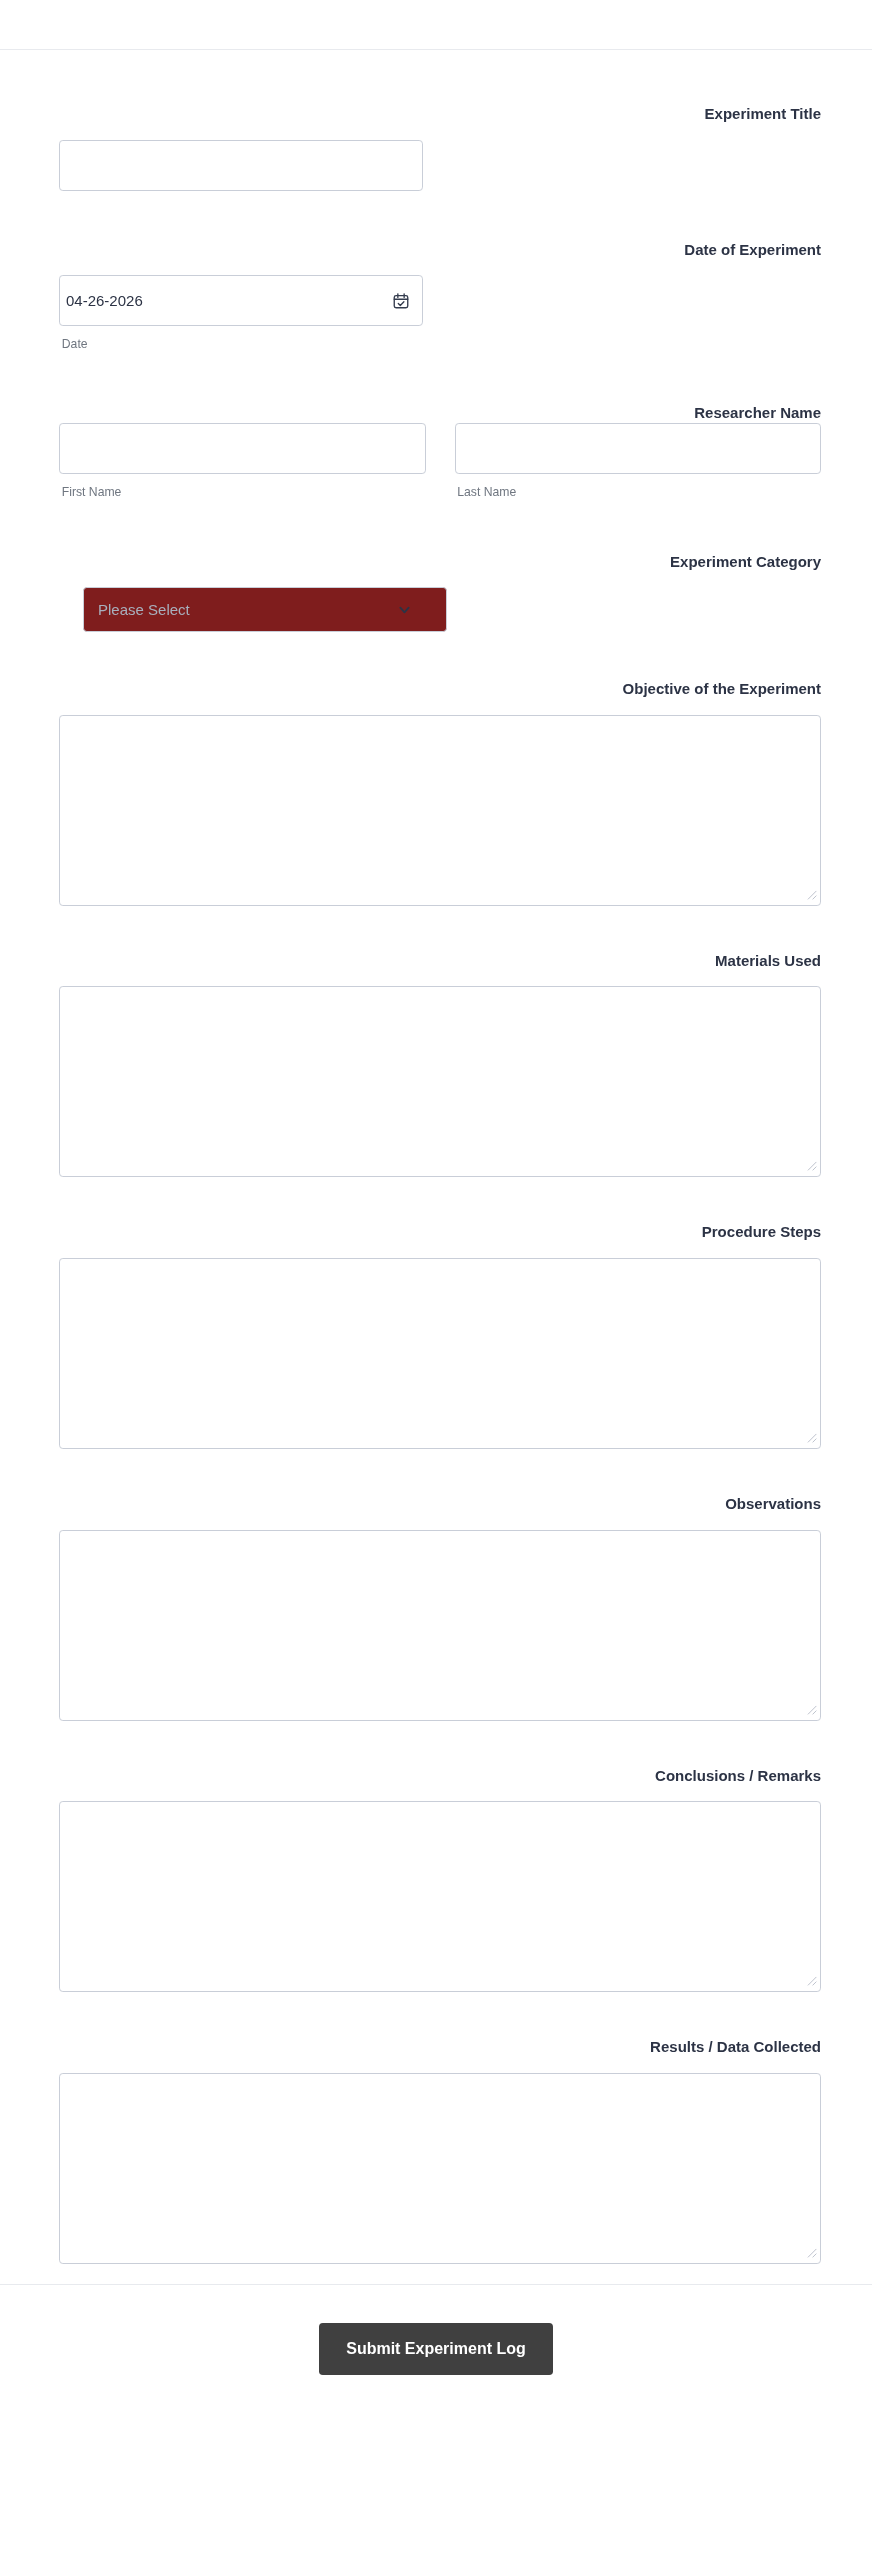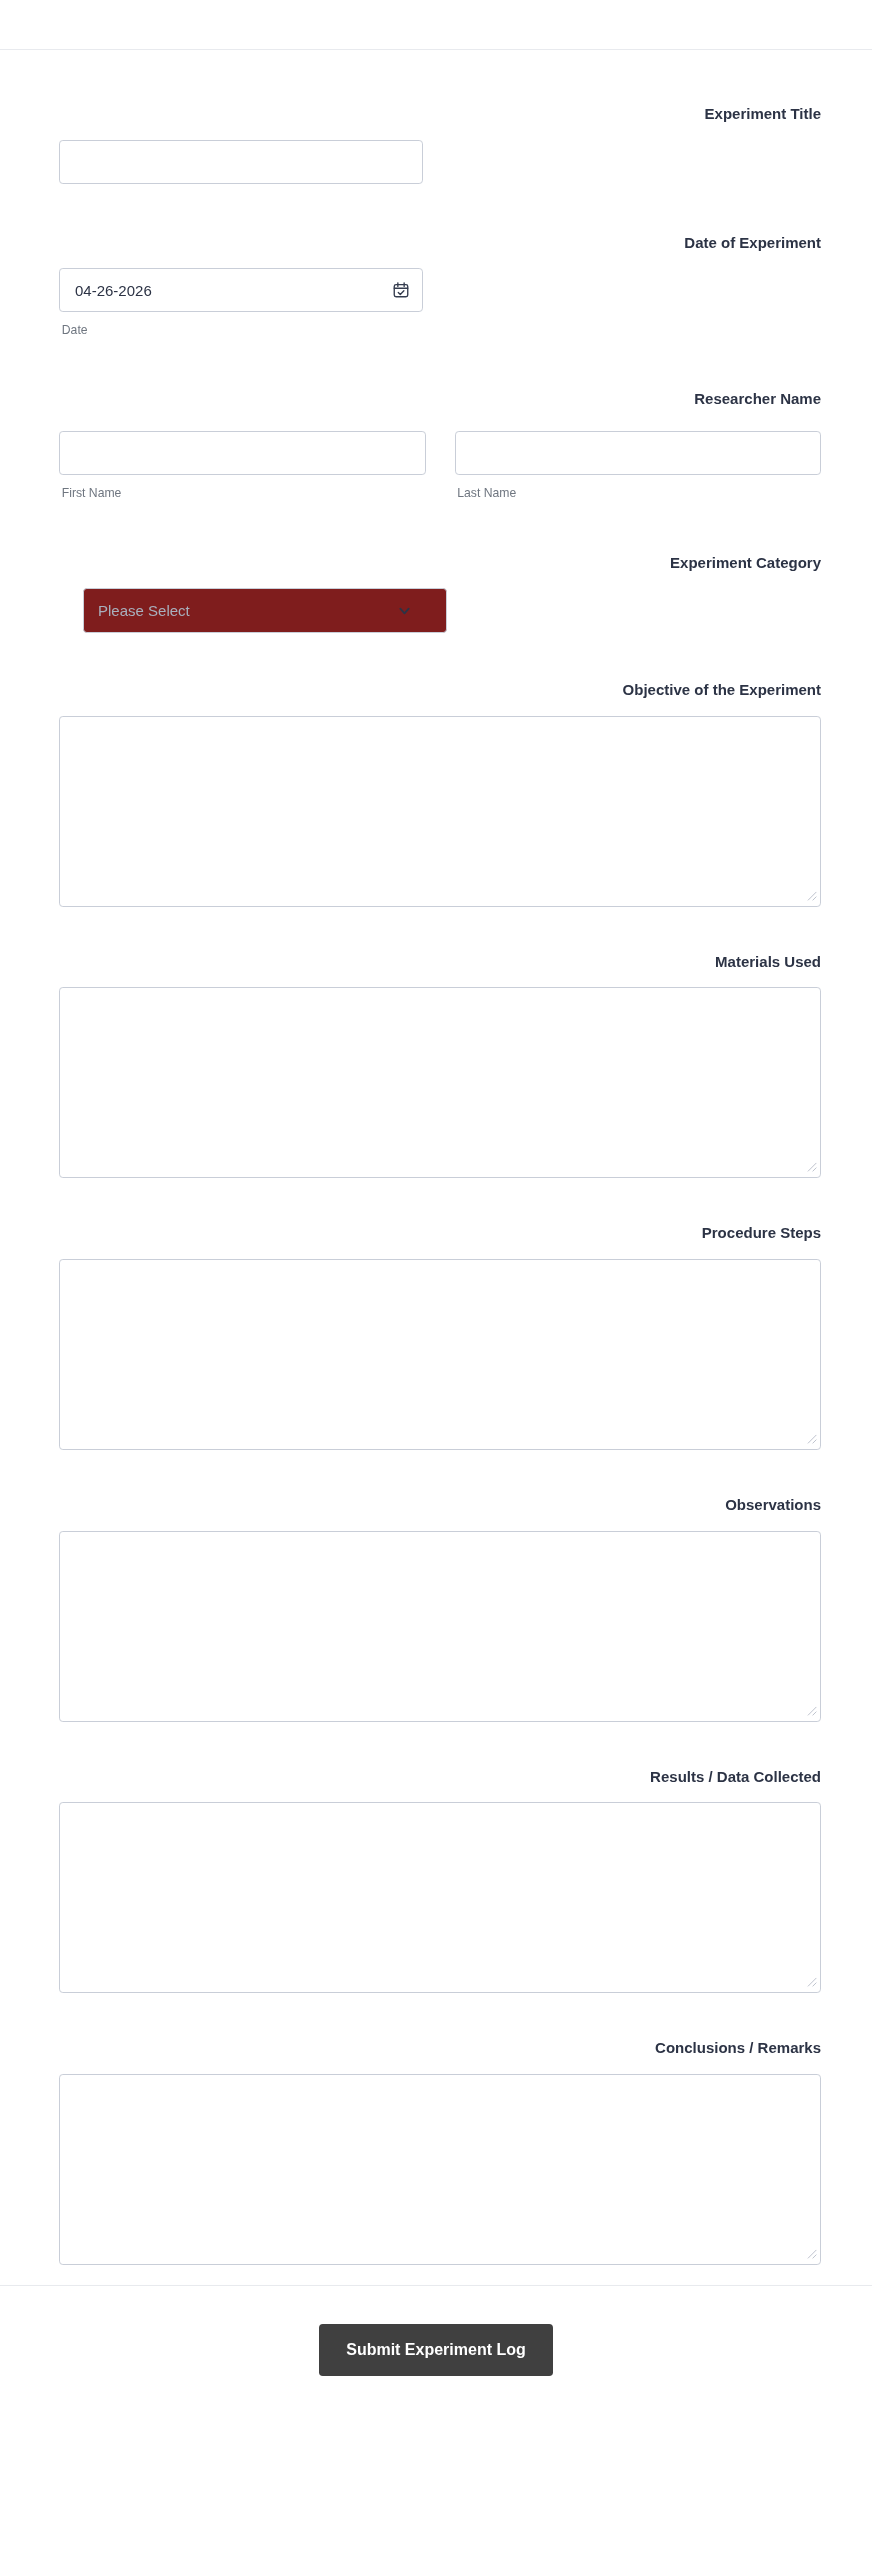--- a/index.html
+++ b/index.html
@@ -47,28 +47,28 @@
     font-weight: 600;
     color: #2c3345;
     padding-left: 2.8px;
     text-align: right;
   }
   .q .field-row { margin-top: 15px; }
 
   .text-input {
     display: block;
     width: 364px;
-    height: 44px;
+    height: 51px;
     border: 0.9px solid #c9ced8;
     border-radius: 3.8px;
     background: #fff;
     font-family: inherit;
     font-size: 15px;
     color: #2c3345;
-    padding: 0 15px;
+    padding: 0 6px;
     outline: none;
   }
   .full { width: 100%; }
 
   .sub-label {
     display: block;
     margin-top: 9.4px;
     font-size: 12.2px;
     line-height: 16px;
     color: #6f7680;
@@ -83,21 +83,21 @@
     right: 13px;
     top: 50%;
     transform: translateY(-50%);
     width: 18px;
     height: 18px;
     display: block;
     cursor: pointer;
   }
 
   
-  .name-row { display: flex; gap: 29px; margin-top: 22px; }
+  .name-row { display: flex; gap: 29px; margin-top: 0; }
   .name-col { flex: 1; }
   .name-col .text-input { width: 100%; }
 
   
   .select-wrap { position: relative; width: 364px; }
   .select-box {
     width: 100%;
     height: 45px;
     border: 0.9px solid #c9ced8;
     border-radius: 3.8px;
@@ -270,33 +270,33 @@
       <label class="q-label">Observations</label>
       <div class="ta-wrap">
         <textarea class="ta full" style=""></textarea>
         <svg class="resize-handle" viewBox="0 0 11 11" fill="none" stroke="#b9bfca" stroke-width="1">
           <line x1="1" y1="10" x2="10" y2="1"></line>
           <line x1="6" y1="10" x2="10" y2="6"></line>
         </svg>
       </div>
     </div>
 
+    <div class="q q-conclusions">
+      <label class="q-label">Conclusions / Remarks</label>
+      <div class="ta-wrap">
+        <textarea class="ta full" style=""></textarea>
+        <svg class="resize-handle" viewBox="0 0 11 11" fill="none" stroke="#b9bfca" stroke-width="1">
+          <line x1="1" y1="10" x2="10" y2="1"></line>
+          <line x1="6" y1="10" x2="10" y2="6"></line>
+        </svg>
+      </div>
+    </div>
+
     <div class="q q-results">
       <label class="q-label">Results / Data Collected</label>
-      <div class="ta-wrap">
-        <textarea class="ta full" style=""></textarea>
-        <svg class="resize-handle" viewBox="0 0 11 11" fill="none" stroke="#b9bfca" stroke-width="1">
-          <line x1="1" y1="10" x2="10" y2="1"></line>
-          <line x1="6" y1="10" x2="10" y2="6"></line>
-        </svg>
-      </div>
-    </div>
-
-    <div class="q q-conclusions">
-      <label class="q-label">Conclusions / Remarks</label>
       <div class="ta-wrap">
         <textarea class="ta full" style=""></textarea>
         <svg class="resize-handle" viewBox="0 0 11 11" fill="none" stroke="#b9bfca" stroke-width="1">
           <line x1="1" y1="10" x2="10" y2="1"></line>
           <line x1="6" y1="10" x2="10" y2="6"></line>
         </svg>
       </div>
     </div>
 
   </div>

